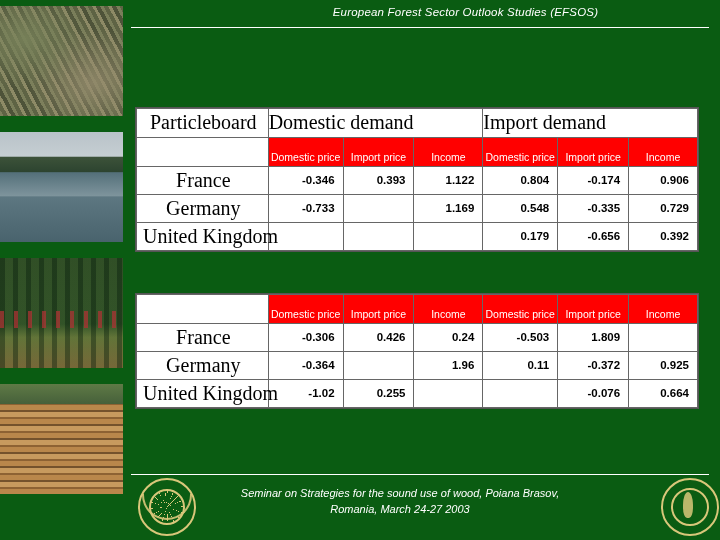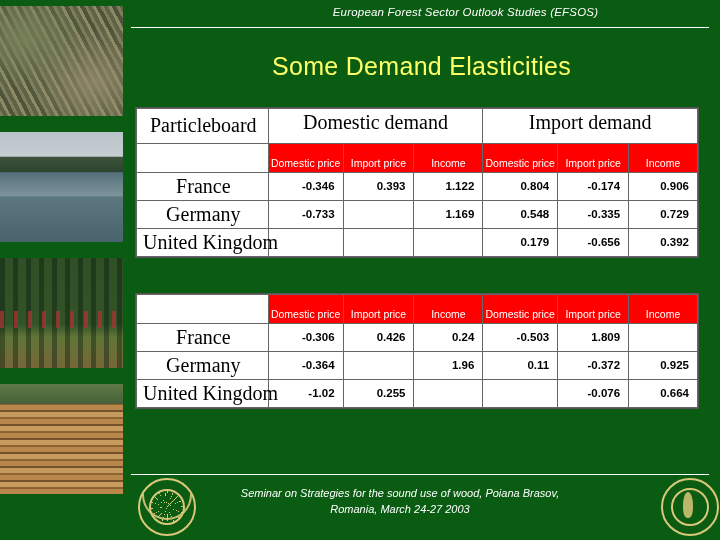--- a/index.html
+++ b/index.html
@@ -147,23 +147,22 @@
     color: #000;
     text-align: center;
     padding: 1px 4px 2px 6px;
     background: #ffffff;
     white-space: nowrap;
   }
   .grp-cell {
     font-family: "Liberation Serif", serif;
     font-size: 20px;
     color: #000;
-    text-align: center;
-    background: #ffffff;
-    padding: 2px 0 9px 0;
+    background: #ffffff;
+    padding: 2px 0 3px 0;
   }
   .sub-cell {
     background: #ff0000;
     color: #ffffff;
     font-family: "Liberation Sans", sans-serif;
     font-size: 10.5px;
     text-align: center;
     padding: 13px 0 3px 0;
     font-weight: normal;
   }
@@ -268,21 +267,20 @@
   <div class="photo-strip">
     <div class="photo photo-1"></div>
     <div class="photo photo-2"></div>
     <div class="photo photo-3"></div>
     <div class="photo photo-4"></div>
   </div>
 
   <div class="header-text">European Forest Sector Outlook Studies (EFSOS)</div>
   <div class="header-rule"></div>
 
-  <div class="title">Some Demand Elasticities</div>
 
   <div class="tbl-wrap one">
     <table>
       <colgroup>
         <col style="width:130px">
         <col style="width:74px">
           <col style="width:70px">
           <col style="width:68px">
         <col style="width:74px">
           <col style="width:70px">

